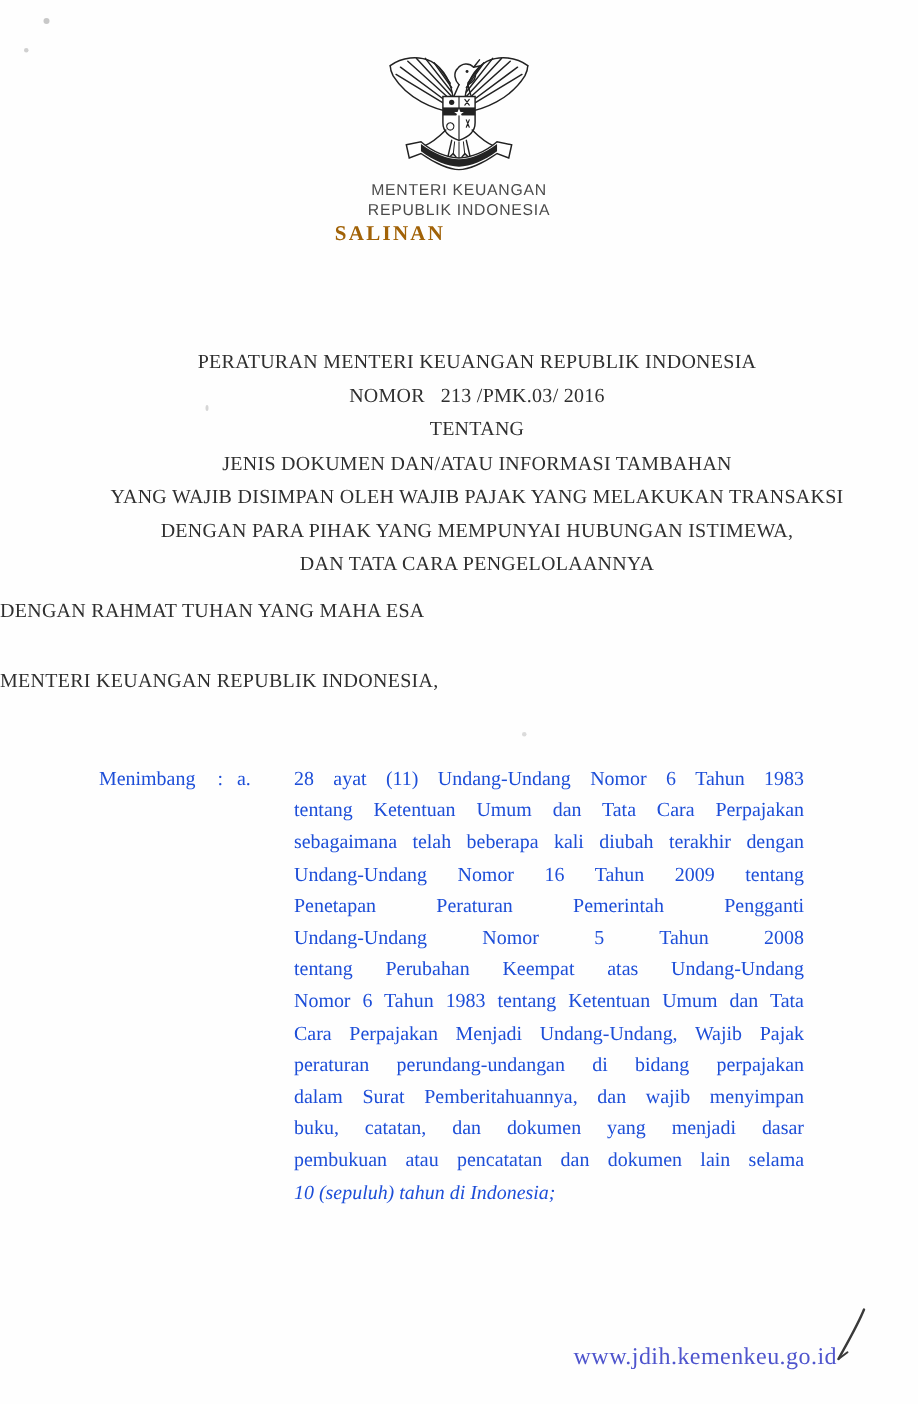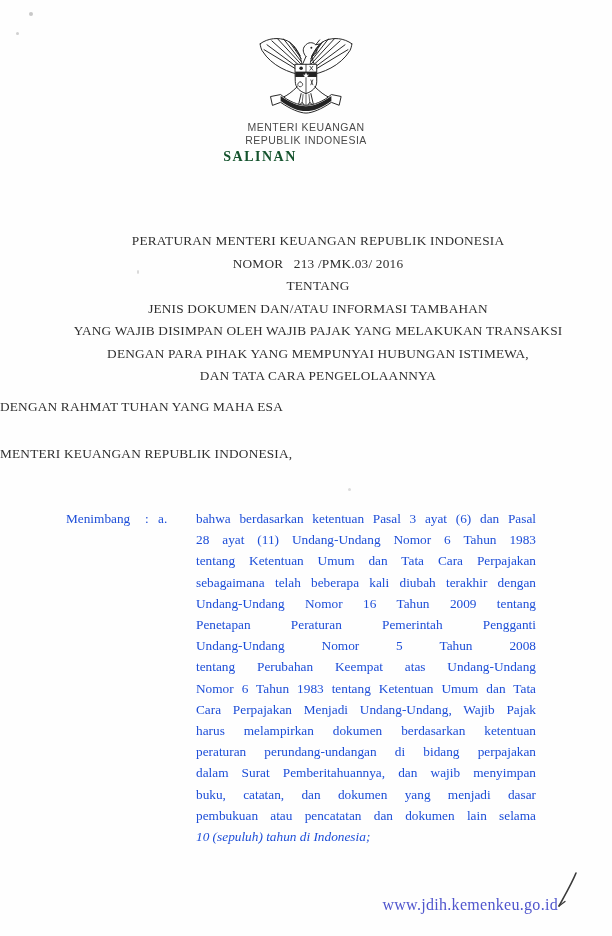--- a/index.html
+++ b/index.html
@@ -9,21 +9,21 @@
     font-family:"Liberation Serif", serif;color:#333;
   }
   
   .emblem{position:absolute;left:256px;top:36px;width:100px;height:80px;}
   .ministry{position:absolute;left:0;width:612px;text-align:center;
     font-family:"Liberation Sans", sans-serif;font-size:10.5px;
     letter-spacing:.5px;color:#4a4a4a;}
   .ministry.l1{top:121px;}
   .ministry.l2{top:134px;}
   .salinan{position:absolute;left:0;top:149px;width:520px;text-align:center;
-    font-weight:bold;font-size:14px;letter-spacing:1.5px;color:#14532d;}
+    font-weight:bold;font-size:14px;letter-spacing:1.5px;color:#a16207;}
   
   .title-block{position:absolute;left:12px;top:230px;width:612px;}
   .title-line{width:612px;text-align:center;line-height:22.5px;
     font-size:13.3px;letter-spacing:.2px;color:#2f2f2f;white-space:pre;}
   .invocation,.issuer{position:absolute;left:0;width:612px;
     font-size:13.3px;letter-spacing:.2px;color:#2f2f2f;line-height:22px;}
   .invocation{top:396px;}
   .issuer{top:443px;}
   
   .consider{position:absolute;left:66px;top:508px;width:480px;display:flex;
@@ -124,31 +124,29 @@
   </div>
 
   <div class="invocation">DENGAN RAHMAT TUHAN YANG MAHA ESA</div>
   <div class="issuer">MENTERI KEUANGAN REPUBLIK INDONESIA,</div>
 
   <div class="consider">
     <div class="c-label">Menimbang</div>
     <div class="c-sep">:</div>
     <div class="c-marker">a.</div>
     <div class="c-body">
-      <div class="jline">bahwa berdasarkan ketentuan Pasal 3 ayat (6) dan Pasal</div>
       <div class="jline">28 ayat (11) Undang-Undang Nomor 6 Tahun 1983</div>
       <div class="jline">tentang Ketentuan Umum dan Tata Cara Perpajakan</div>
       <div class="jline">sebagaimana telah beberapa kali diubah terakhir dengan</div>
       <div class="jline">Undang-Undang Nomor 16 Tahun 2009 tentang</div>
       <div class="jline">Penetapan Peraturan Pemerintah Pengganti</div>
       <div class="jline">Undang-Undang Nomor 5 Tahun 2008</div>
       <div class="jline">tentang Perubahan Keempat atas Undang-Undang</div>
       <div class="jline">Nomor 6 Tahun 1983 tentang Ketentuan Umum dan Tata</div>
       <div class="jline">Cara Perpajakan Menjadi Undang-Undang, Wajib Pajak</div>
-      <div class="jline">harus melampirkan dokumen berdasarkan ketentuan</div>
       <div class="jline">peraturan perundang-undangan di bidang perpajakan</div>
       <div class="jline">dalam Surat Pemberitahuannya, dan wajib menyimpan</div>
       <div class="jline">buku, catatan, dan dokumen yang menjadi dasar</div>
       <div class="jline">pembukuan atau pencatatan dan dokumen lain selama</div>
       <div class="jline last">10 (sepuluh) tahun di Indonesia;</div>
     </div>
   </div>
 
   <a class="footer-url" href="#" style="color: rgb(79, 85, 205);">www.jdih.kemenkeu.go.id</a>
 

